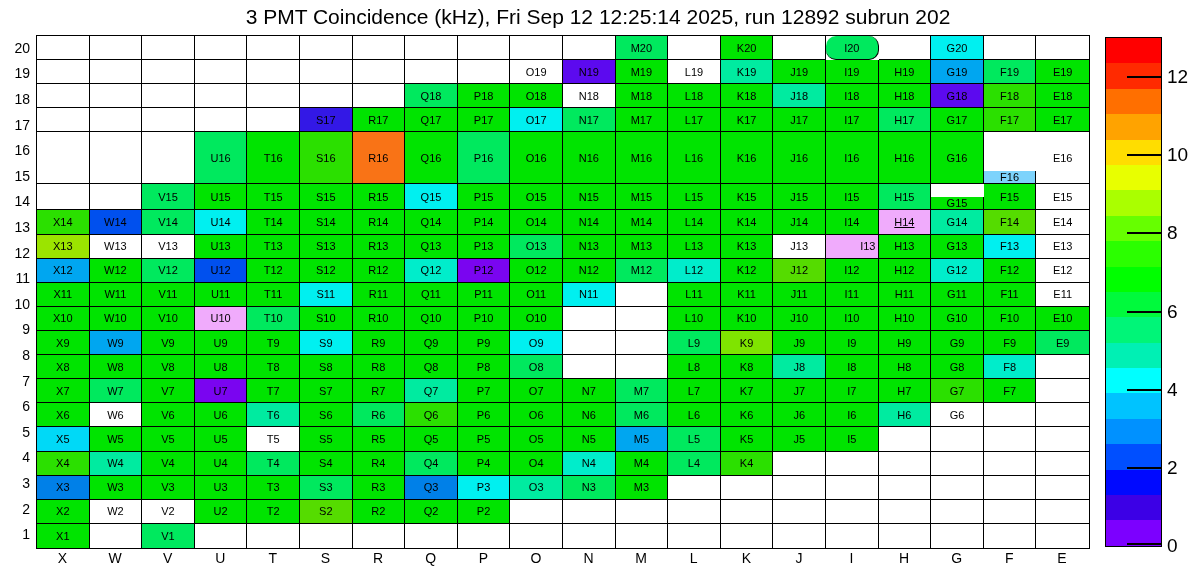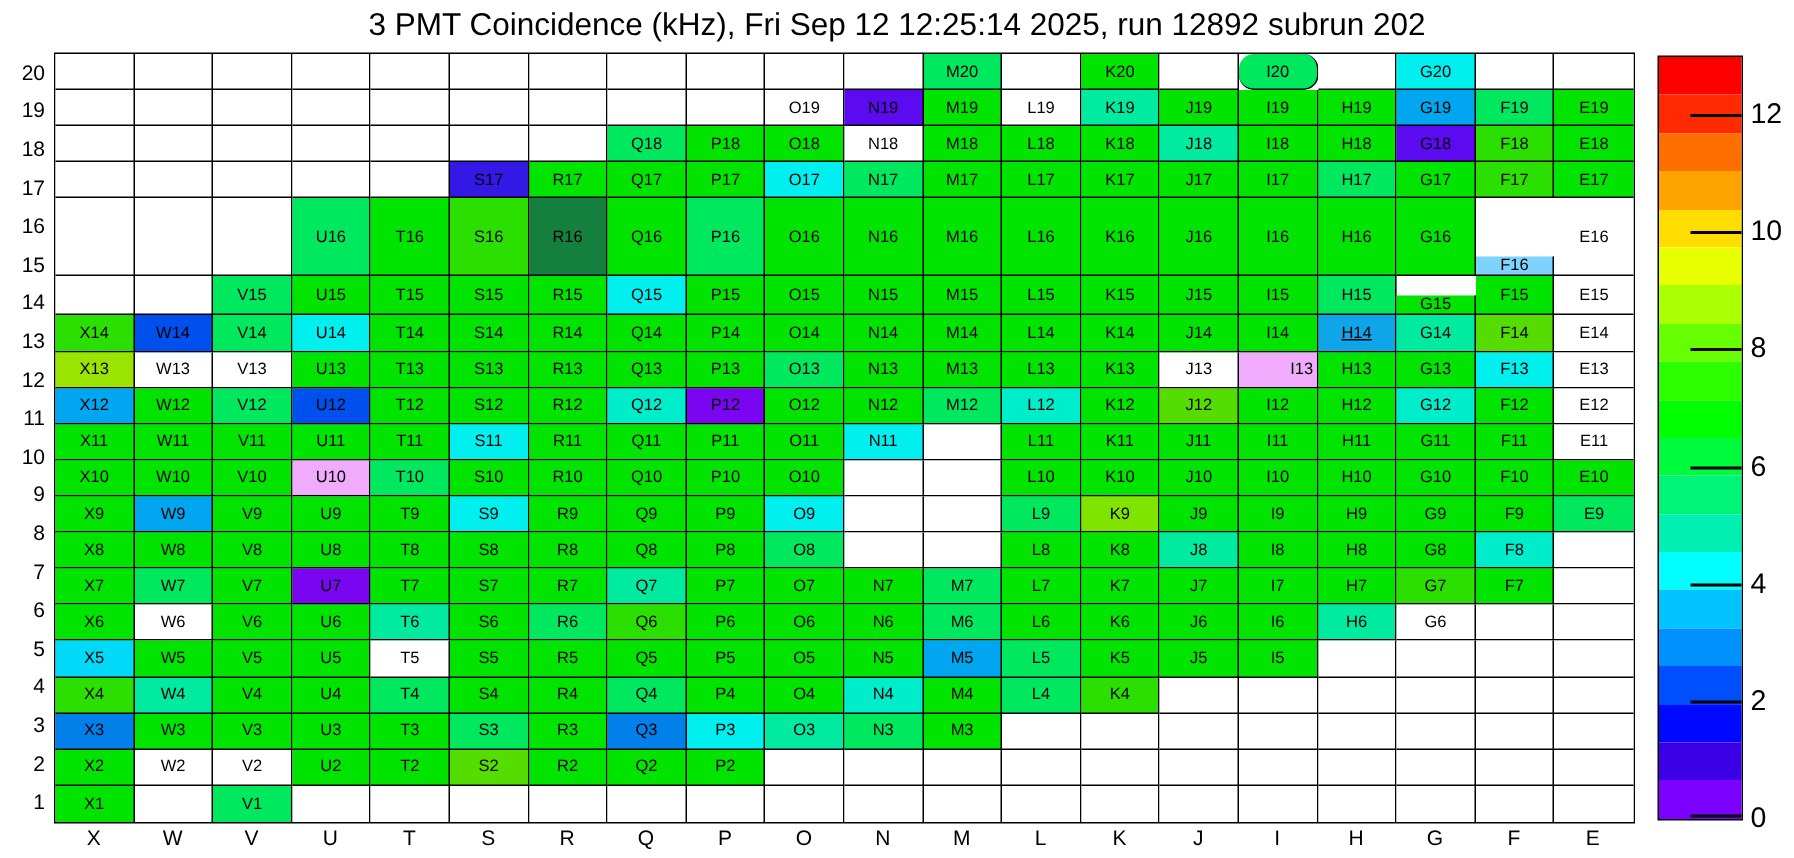--- a/index.html
+++ b/index.html
@@ -197,21 +197,21 @@
         <div class="cell"></div>
         <div class="cell" style="background: rgb(0, 233, 94);">
           <span class="cl">U16</span>
         </div>
         <div class="cell" style="background: rgb(0, 228, 0);">
           <span class="cl">T16</span>
         </div>
         <div class="cell" style="background: rgb(43, 224, 0);">
           <span class="cl">S16</span>
         </div>
-        <div class="cell" style="background: #15803d;">
+        <div class="cell" style="background: #f97316;">
           <span class="cl">R16</span>
         </div>
         <div class="cell" style="background: rgb(0, 228, 0);">
           <span class="cl">Q16</span>
         </div>
         <div class="cell" style="background: rgb(0, 233, 94);">
           <span class="cl">P16</span>
         </div>
         <div class="cell" style="background: rgb(0, 228, 0);">
           <span class="cl">O16</span>
@@ -343,21 +343,21 @@
         </div>
         <div class="cell" style="background: rgb(0, 228, 0);">
           <span class="cl">K14</span>
         </div>
         <div class="cell" style="background: rgb(0, 228, 0);">
           <span class="cl">J14</span>
         </div>
         <div class="cell" style="background: rgb(0, 228, 0);">
           <span class="cl">I14</span>
         </div>
-        <div class="cell" style="background: #0ea5e9; text-decoration: underline;">
+        <div class="cell" style="background: #f0abfc; text-decoration: underline;">
           <span class="cl">H14</span>
         </div>
         <div class="cell" style="background: rgb(0, 235, 160);">
           <span class="cl">G14</span>
         </div>
         <div class="cell" style="background: rgb(85, 220, 0);">
           <span class="cl">F14</span>
         </div>
         <div class="cell" style="background: rgb(255, 255, 255);">
           <span class="cl">E14</span>

